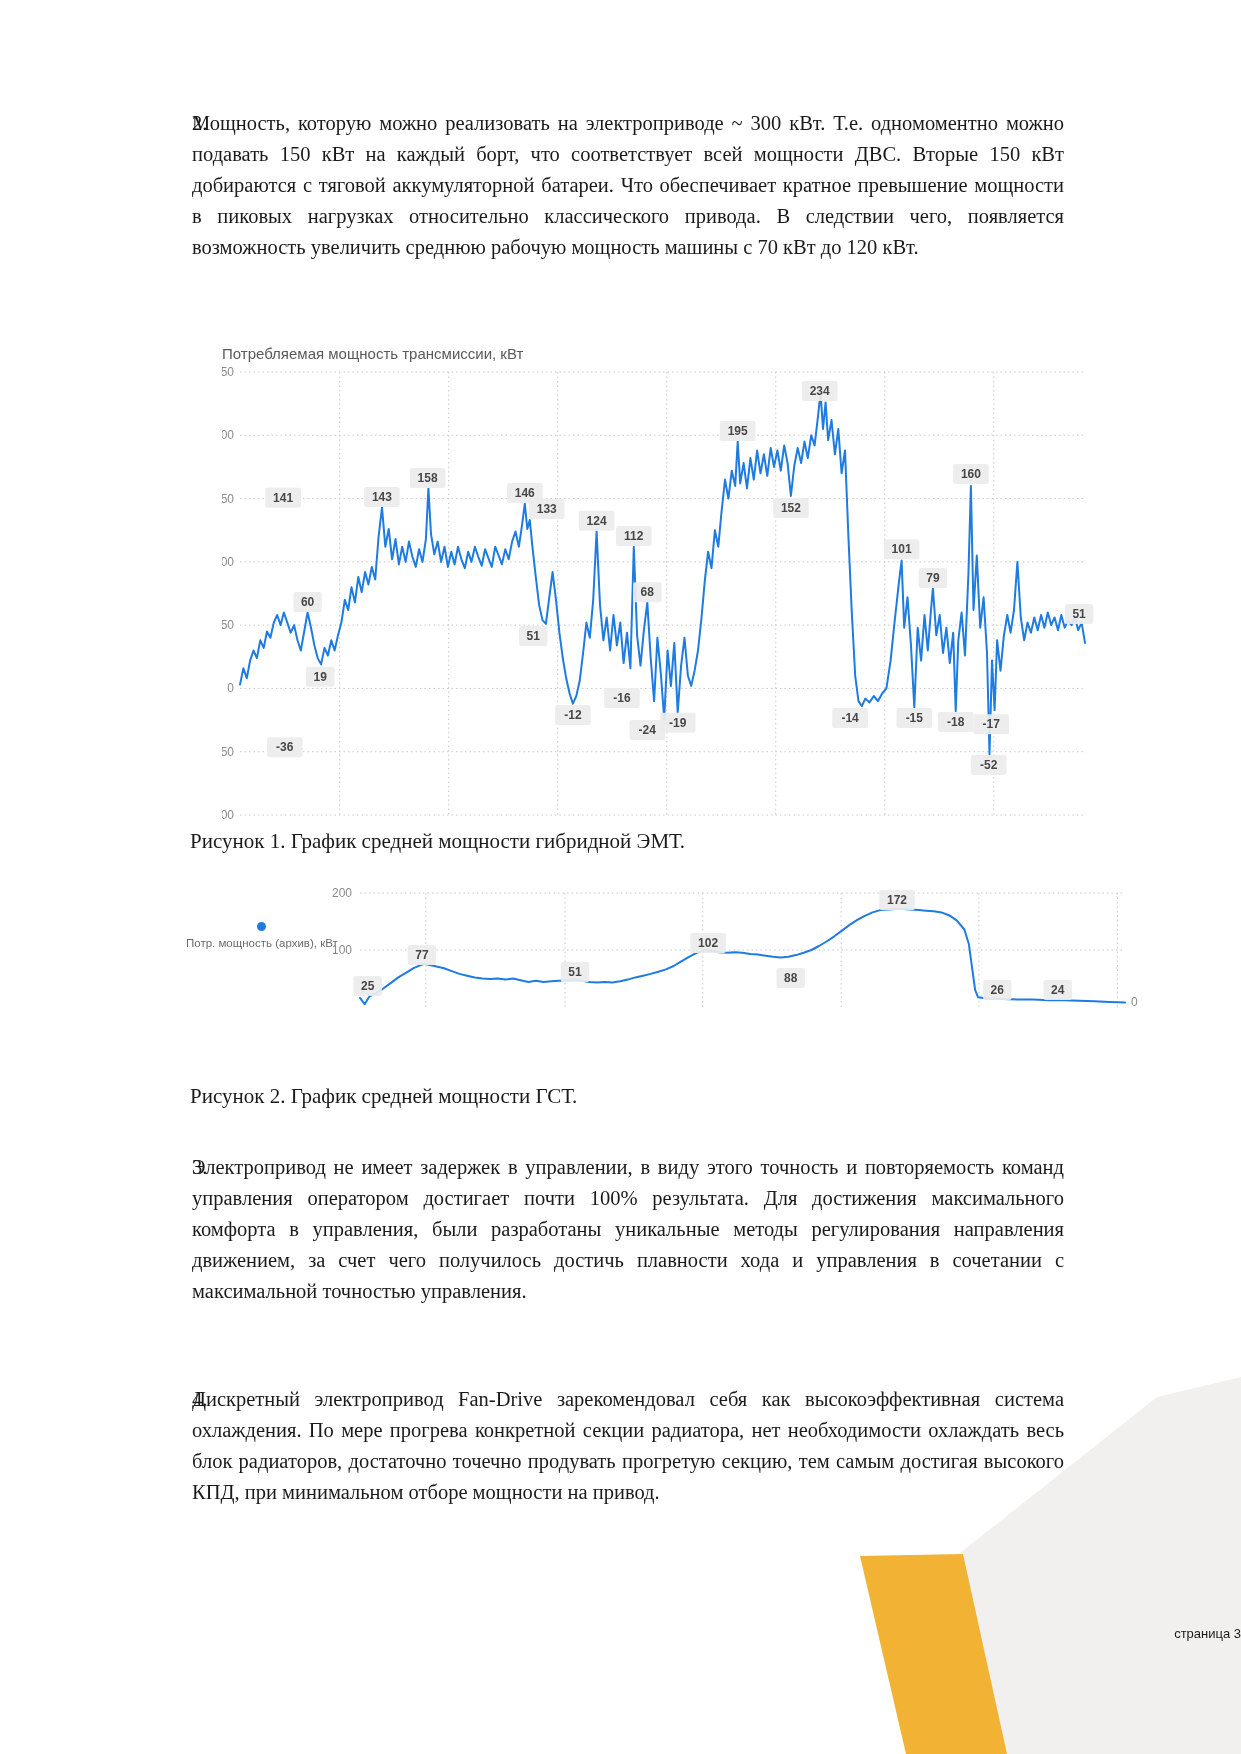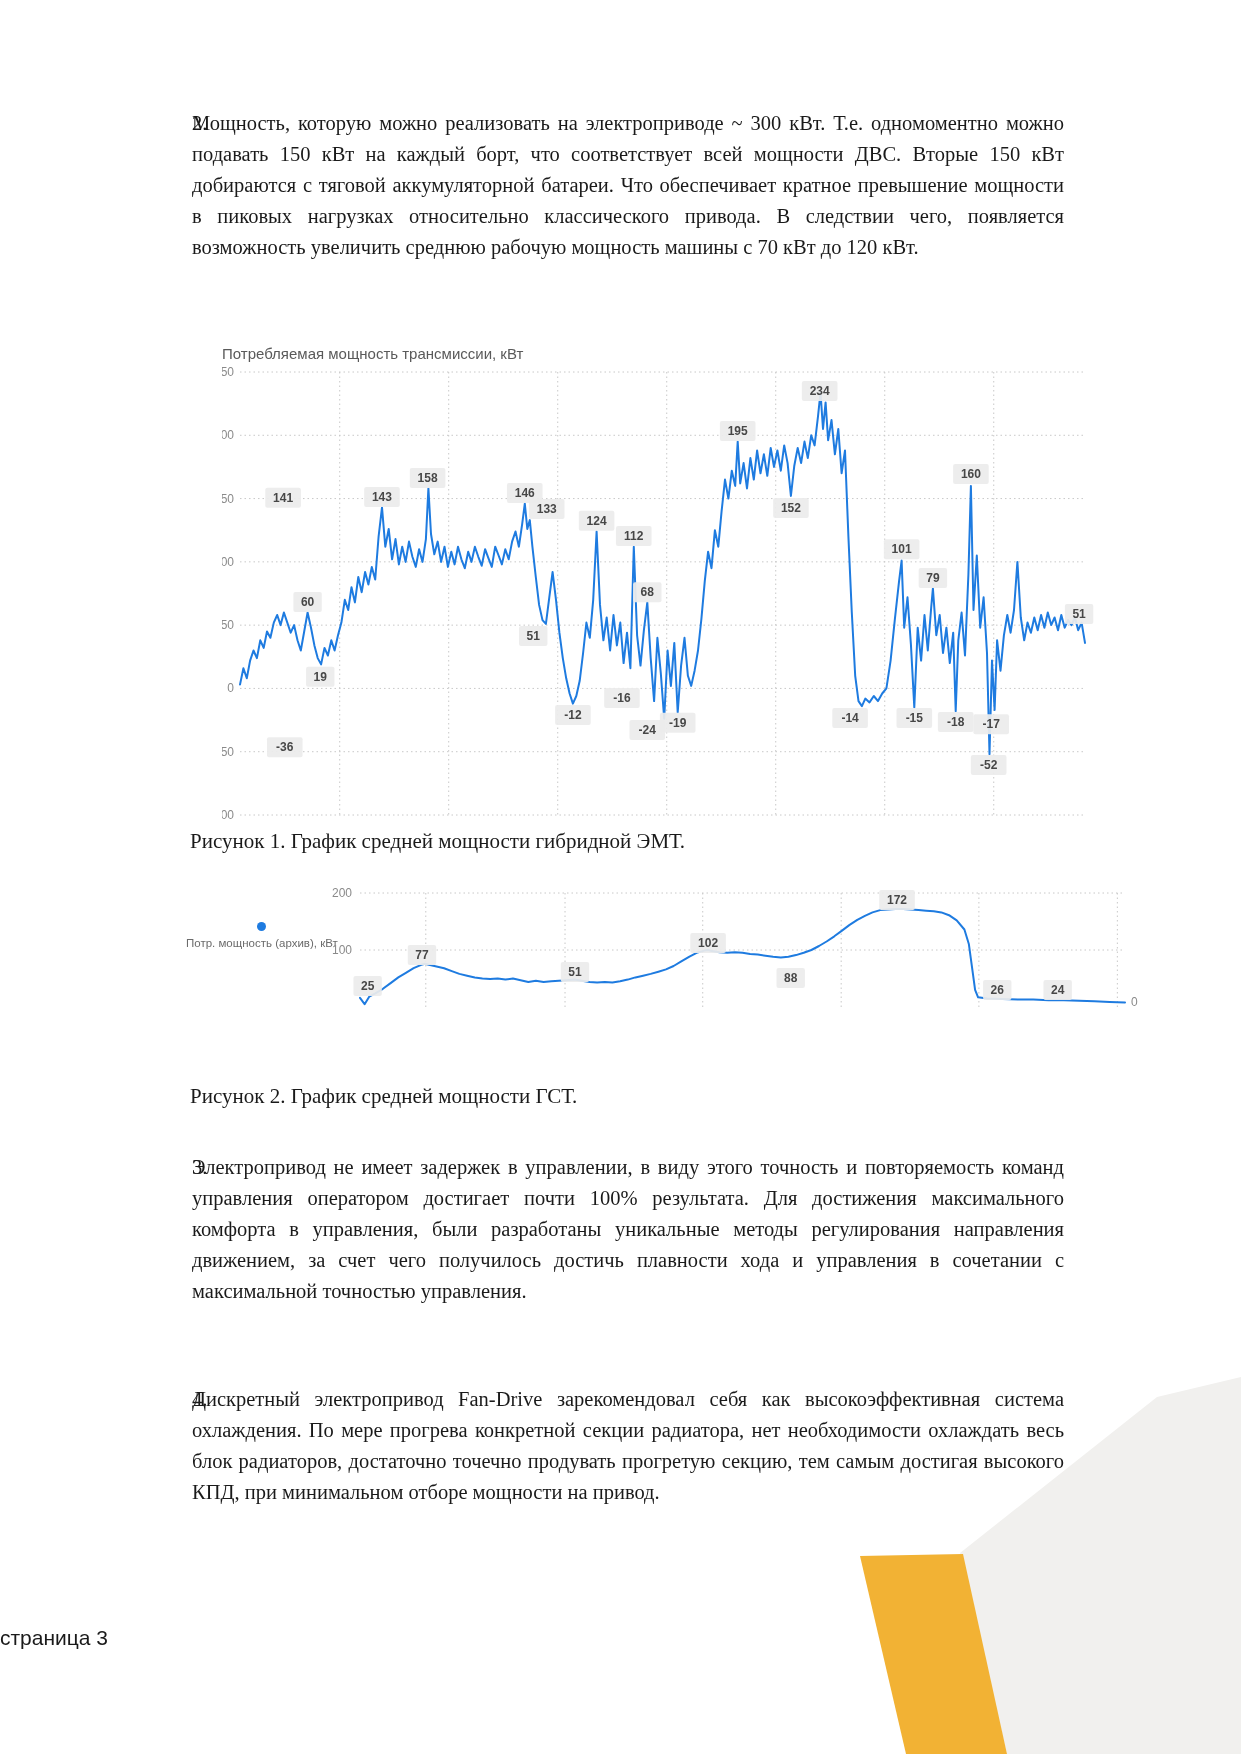--- a/index.html
+++ b/index.html
@@ -22,22 +22,22 @@
   .lblbox{fill:#ececec;opacity:.93;}
   .lbl{font-family:"Liberation Sans",sans-serif;font-size:12px;font-weight:600;fill:#474747;}
 
   .legend{position:absolute;display:flex;align-items:center;gap:6px;
           font-family:"Liberation Sans",sans-serif;font-size:11.5px;color:#6b6b6b;white-space:nowrap;flex-direction:column;}
   .legend .dot{width:9px;height:9px;border-radius:50%;}
 
   .caption{position:absolute;left:190px;width:872px;text-align:left;
            font-size:21px;line-height:26px;}
 
-  .footer{position:absolute;left:0;top:1626px;width:1241px;text-align:left;
-          font-family:"Liberation Sans",sans-serif;font-size:21px;color:#1a1a1a;}
+  .footer{position:absolute;left:0;top:1626px;width:1241px;text-align:right;
+          font-family:"Liberation Sans",sans-serif;font-size:13px;color:#1a1a1a;}
 </style>
 </head>
 <body>
 
 <svg class="decor" viewBox="0 0 1241 1754">
   <polygon id="grayBand" points="1157,1397 1241,1377 1241,1754 1007,1754 960,1553" fill="#f1f0ee"></polygon>
   <polygon id="yellowBand" points="860,1556 963,1554 1007,1754 906,1754" fill="#f2b234"></polygon>
 </svg>
 
 <div class="para" style="top:108px;">

